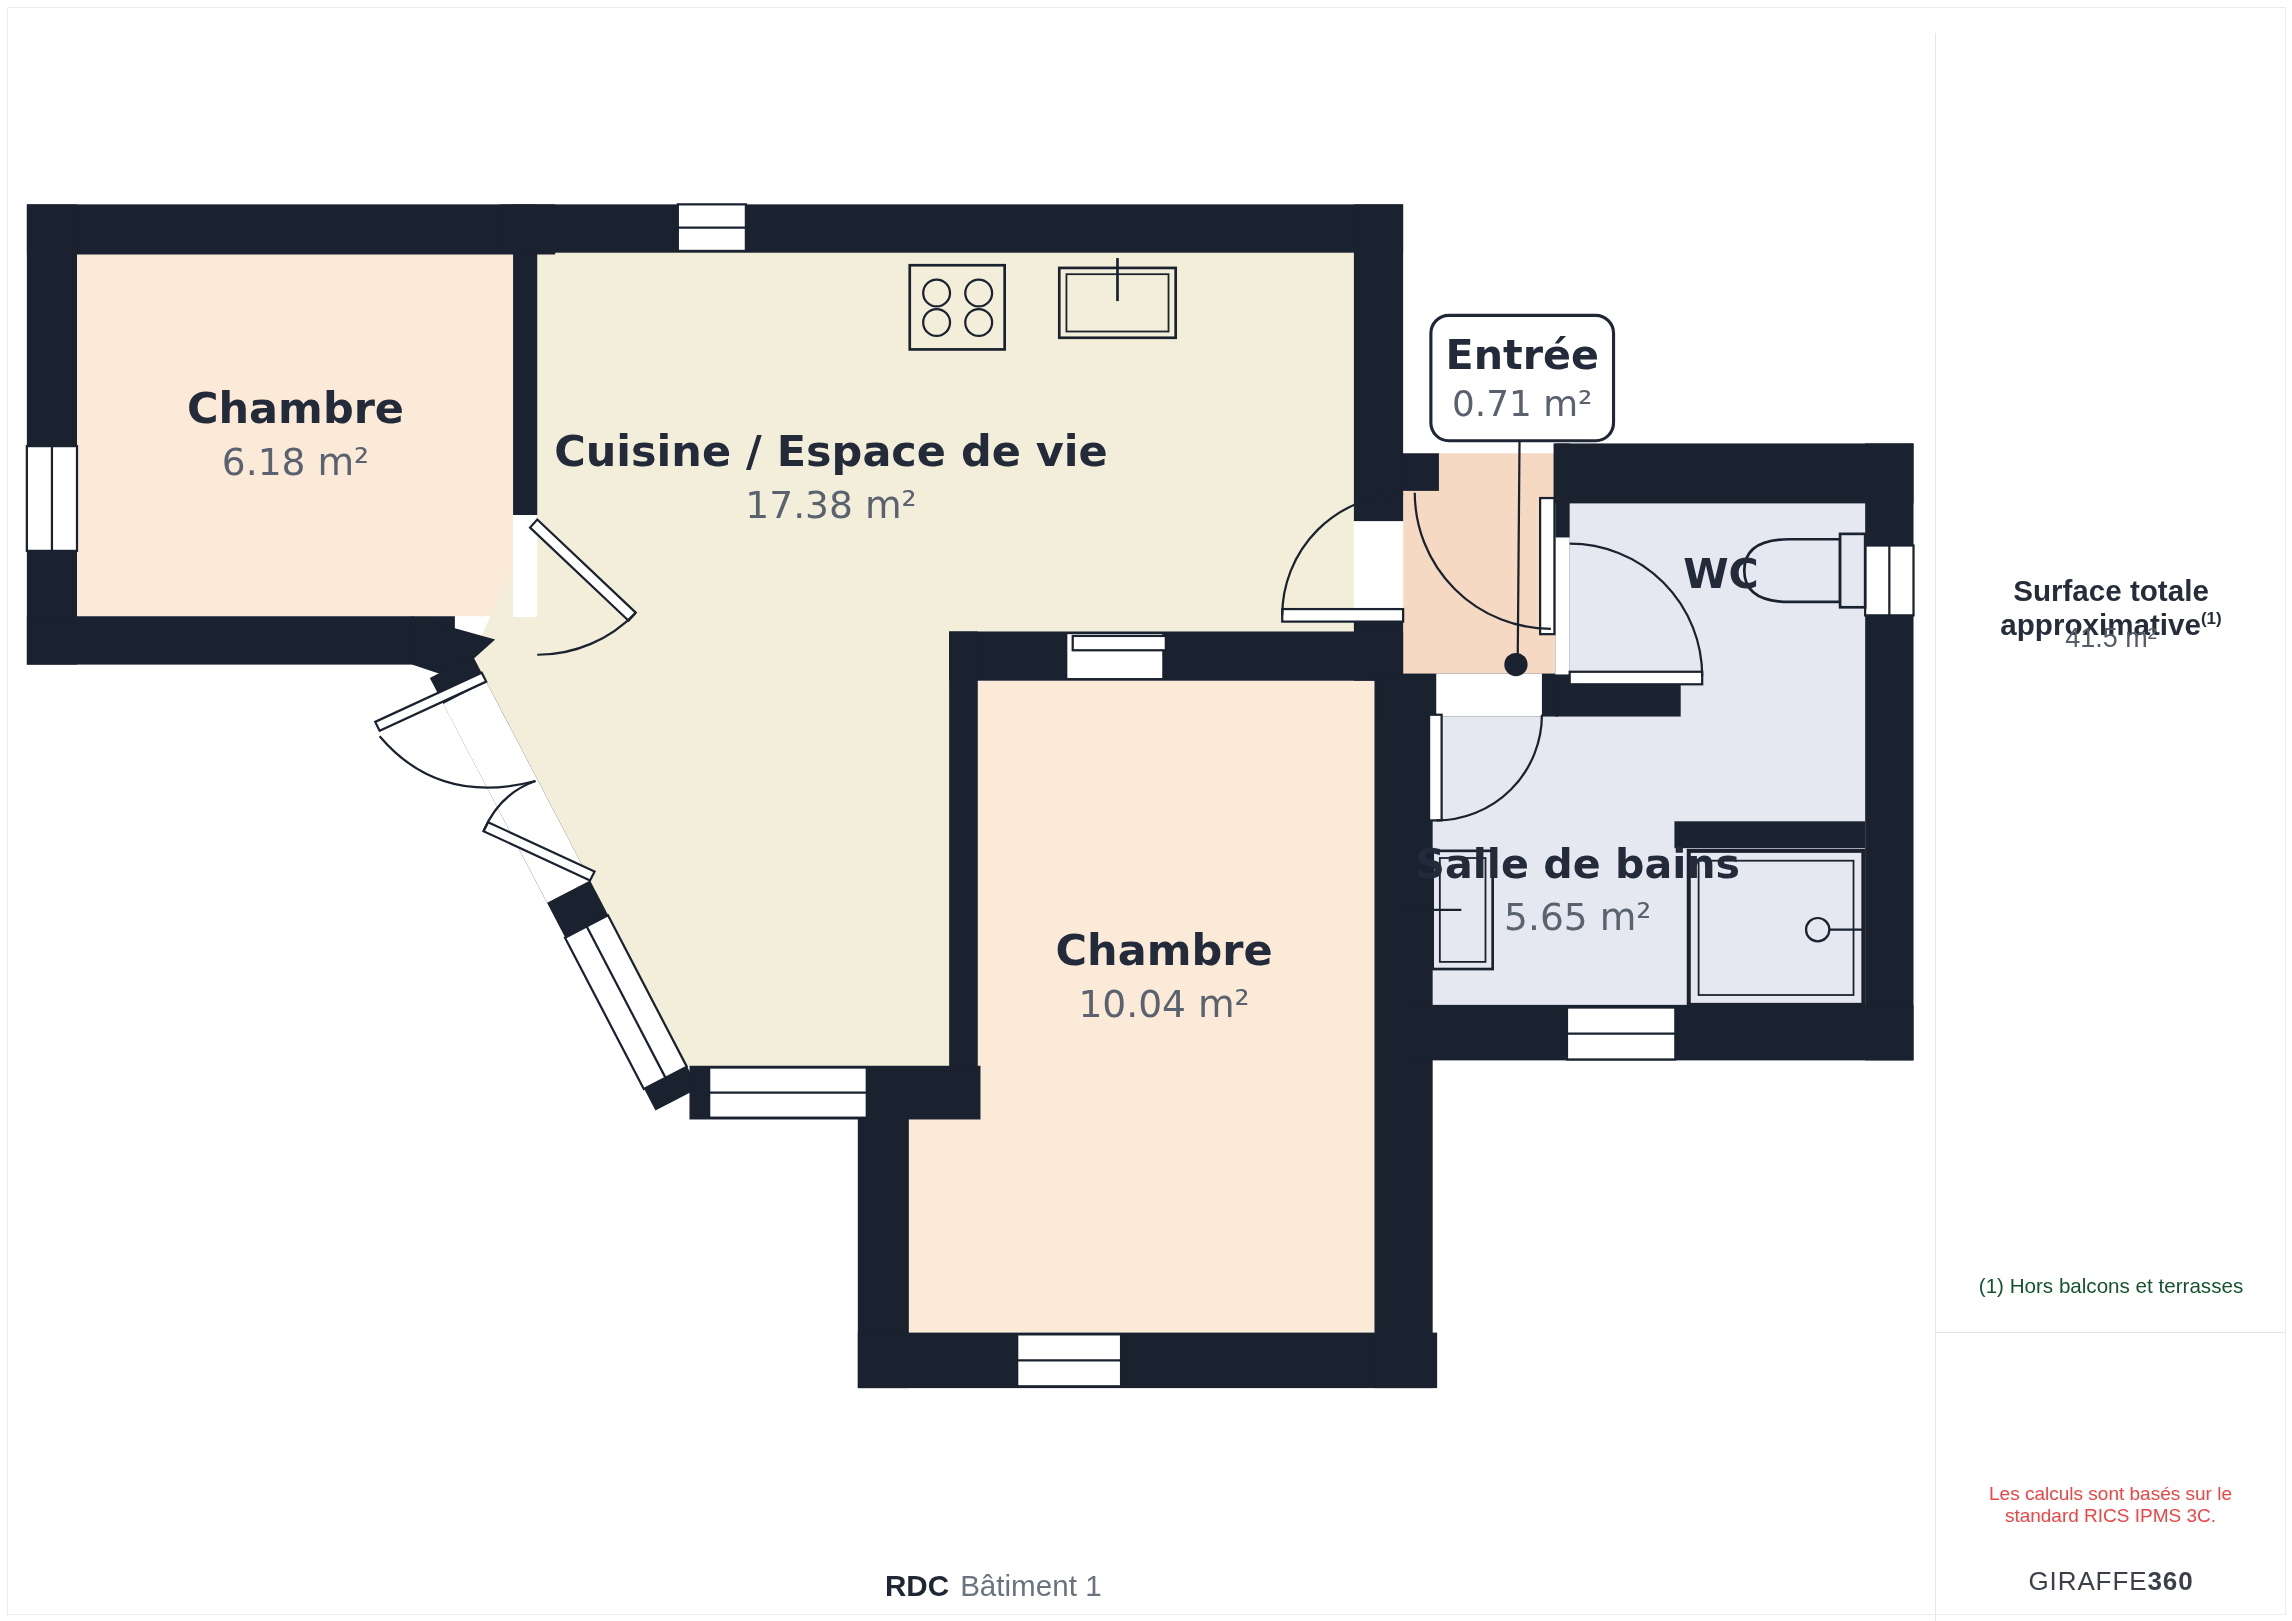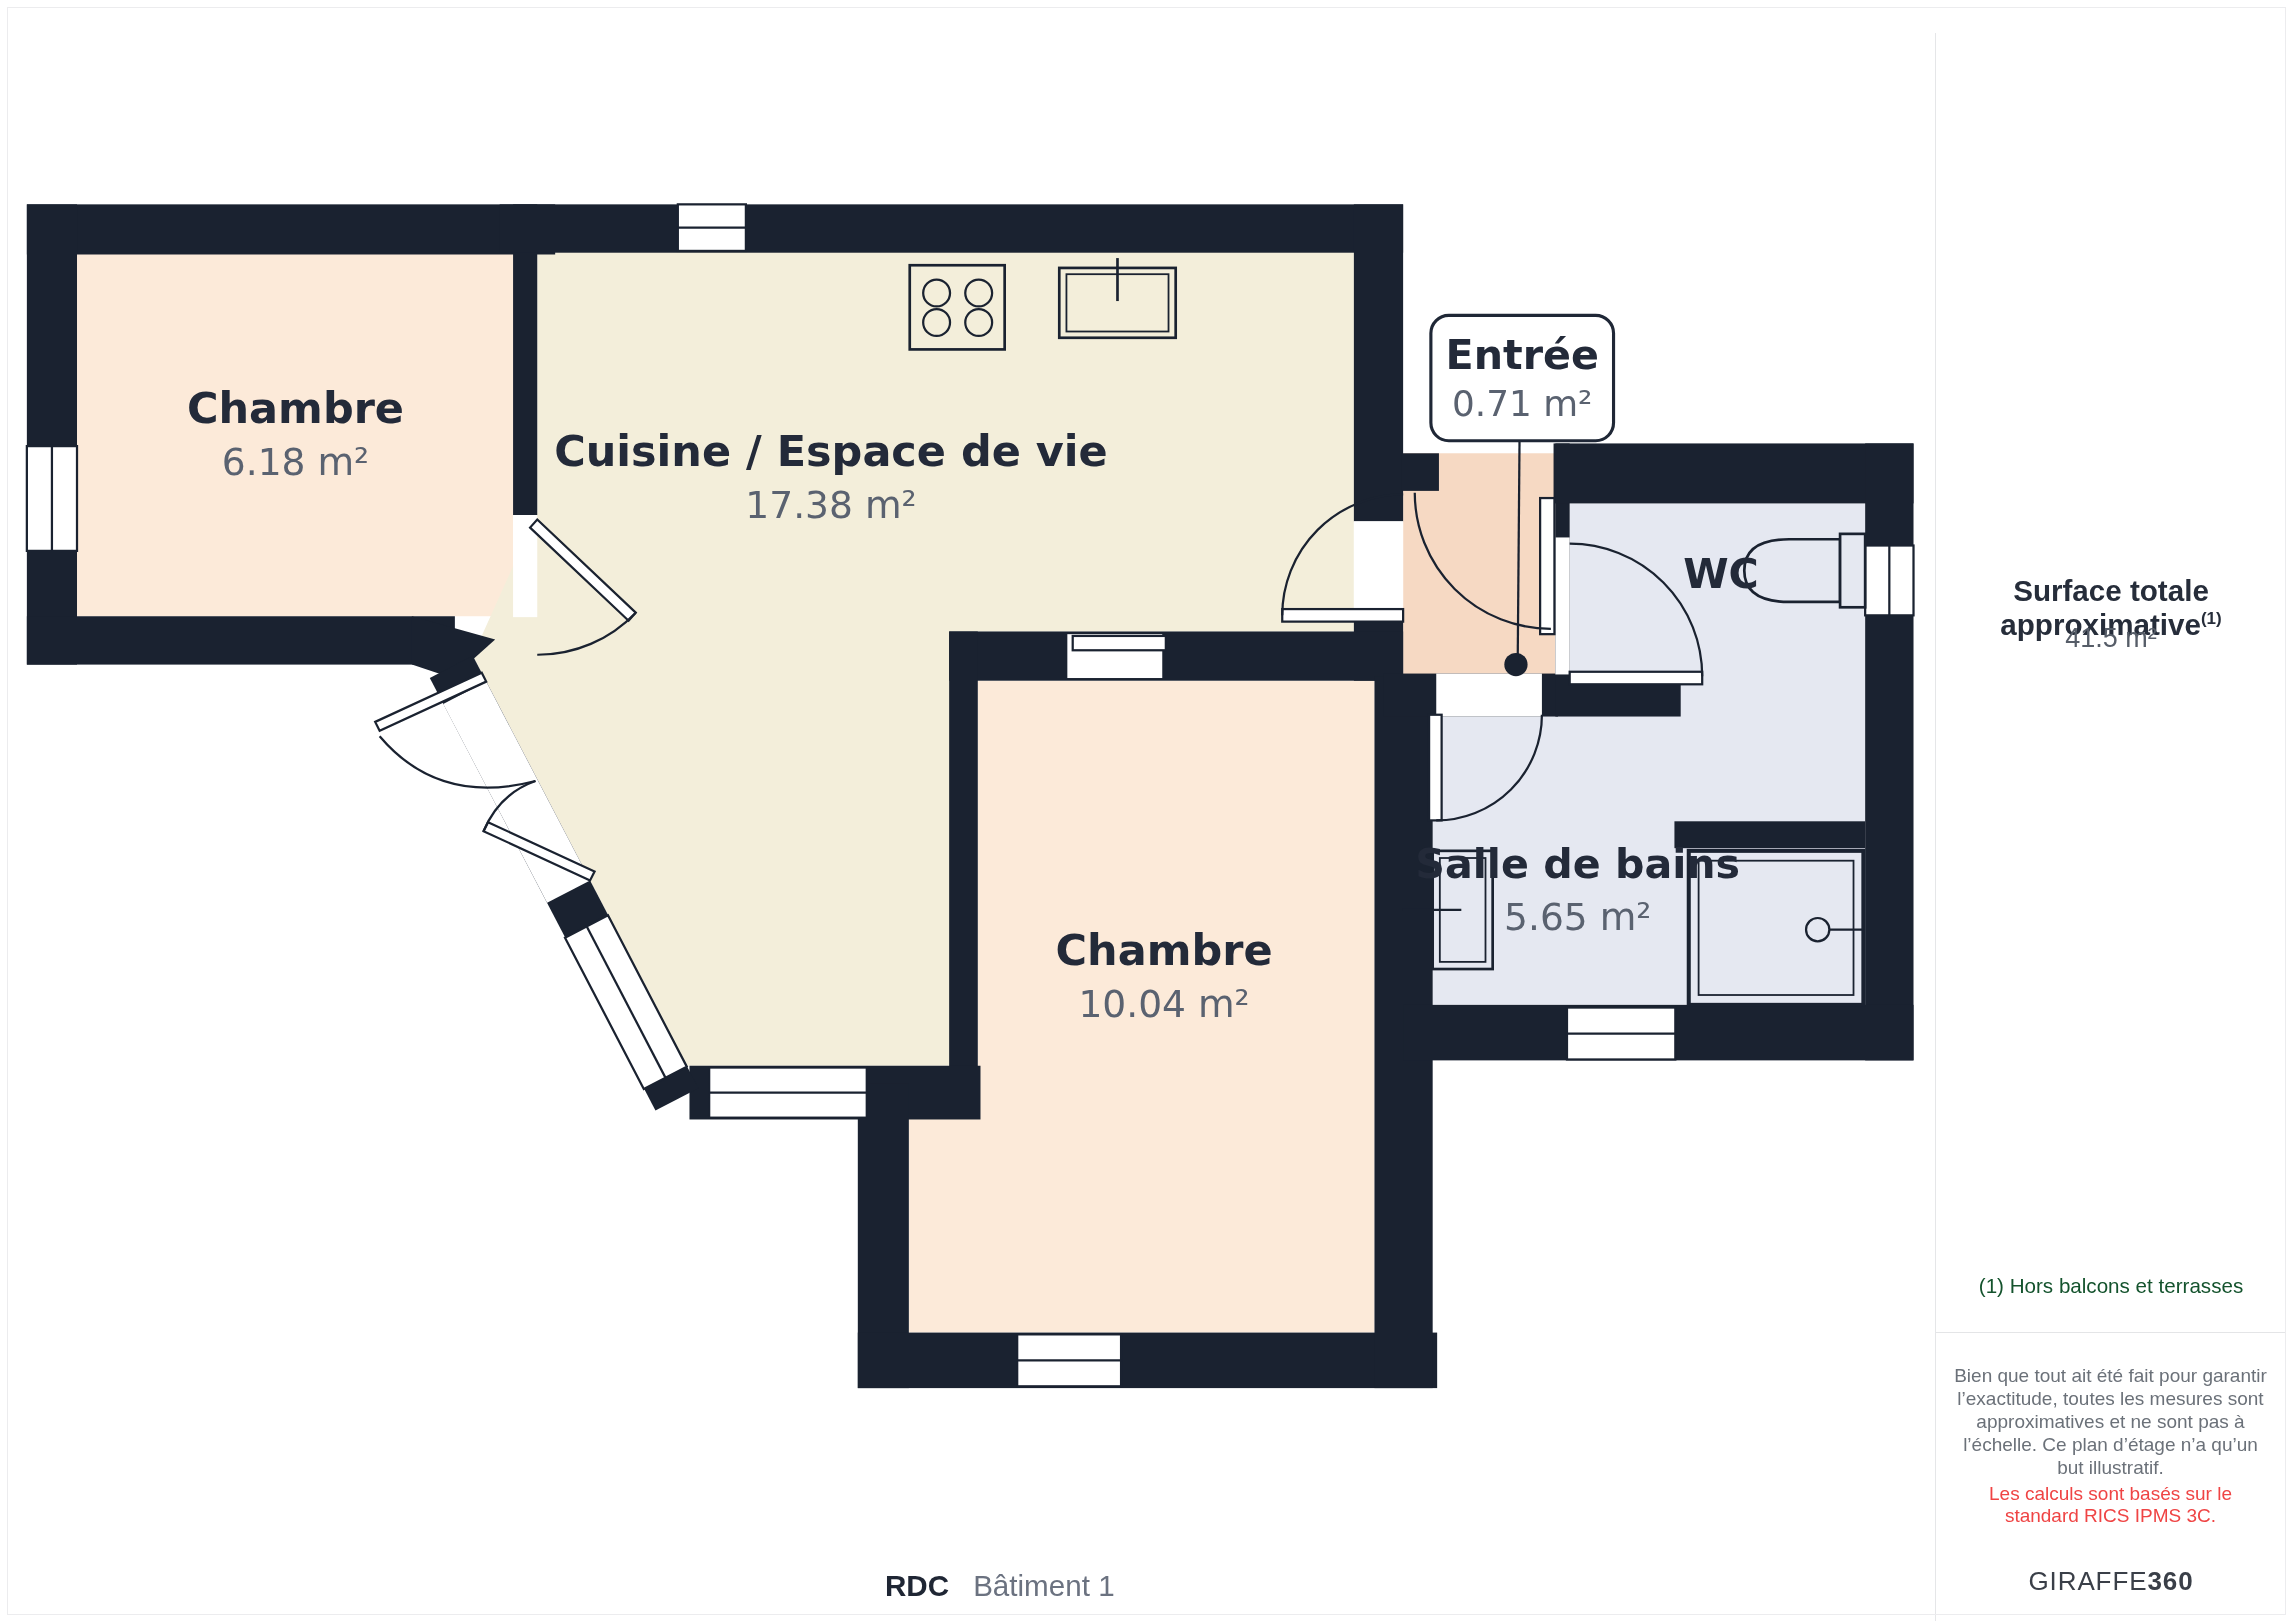--- a/index.html
+++ b/index.html
@@ -21,21 +21,21 @@
   #surface-value{top:590px;font-size:27px;color:#565d68;}
   #sb-footnote{top:1241px;font-size:20.6px;color:#14532d;}
   #sb-divider{position:absolute;top:1299px;left:0;width:100%;height:0.9px;background:#e4e5e7;}
   #sb-disclaimer{top:1331px;font-size:19px;line-height:23px;color:#6b7179;
                  width:315px;left:17px;}
   #sb-standard{top:1450px;font-size:19px;line-height:22px;color:#ef4444;width:315px;left:17px;}
   #sb-brand{top:1533px;font-size:26px;color:#3a3f48;letter-spacing:0.9px;}
   #sb-brand .b360{font-weight:bold;}
 
   
-  #footer{position:absolute;left:885px;top:1569px;display:flex;align-items:baseline;gap:24px;}
+  #footer{position:absolute;left:885px;top:1569px;display:flex;align-items:baseline;gap:11px;}
   #floor-label{font-size:29.6px;font-weight:bold;color:#1f2634;}
   #building-label{font-size:29.6px;color:#6b7280;}
 </style>
 </head>
 <body>
 
 <div id="stage">
 
   <svg id="plan-svg" width="1935" height="1622" viewBox="0 0 2161 1811">
 
@@ -187,21 +187,20 @@
 
   <div id="sidebar">
     <div id="surface-title" class="sb-center">
       <span>Surface totale approximative</span><sup>(1)</sup>
     </div>
     <div id="surface-value" class="sb-center">41.5 m²</div>
 
     <div id="sb-footnote" class="sb-center">(1) Hors balcons et terrasses</div>
     <div id="sb-divider"></div>
 
-    <div id="sb-disclaimer" class="sb-center">Bien que tout ait été fait pour garantir l’exactitude, toutes les mesures sont approximatives et ne sont pas à l’échelle. Ce plan d’étage n’a qu’un but illustratif.</div>
     <div id="sb-standard" class="sb-center">Les calculs sont basés sur le standard RICS IPMS 3C.</div>
 
     <div id="sb-brand" class="sb-center">
       <span>GIRAFFE</span><span class="b360">360</span>
     </div>
   </div>
 
   <div id="footer">
     <span id="floor-label">RDC</span>
     <span id="building-label">Bâtiment 1</span>

